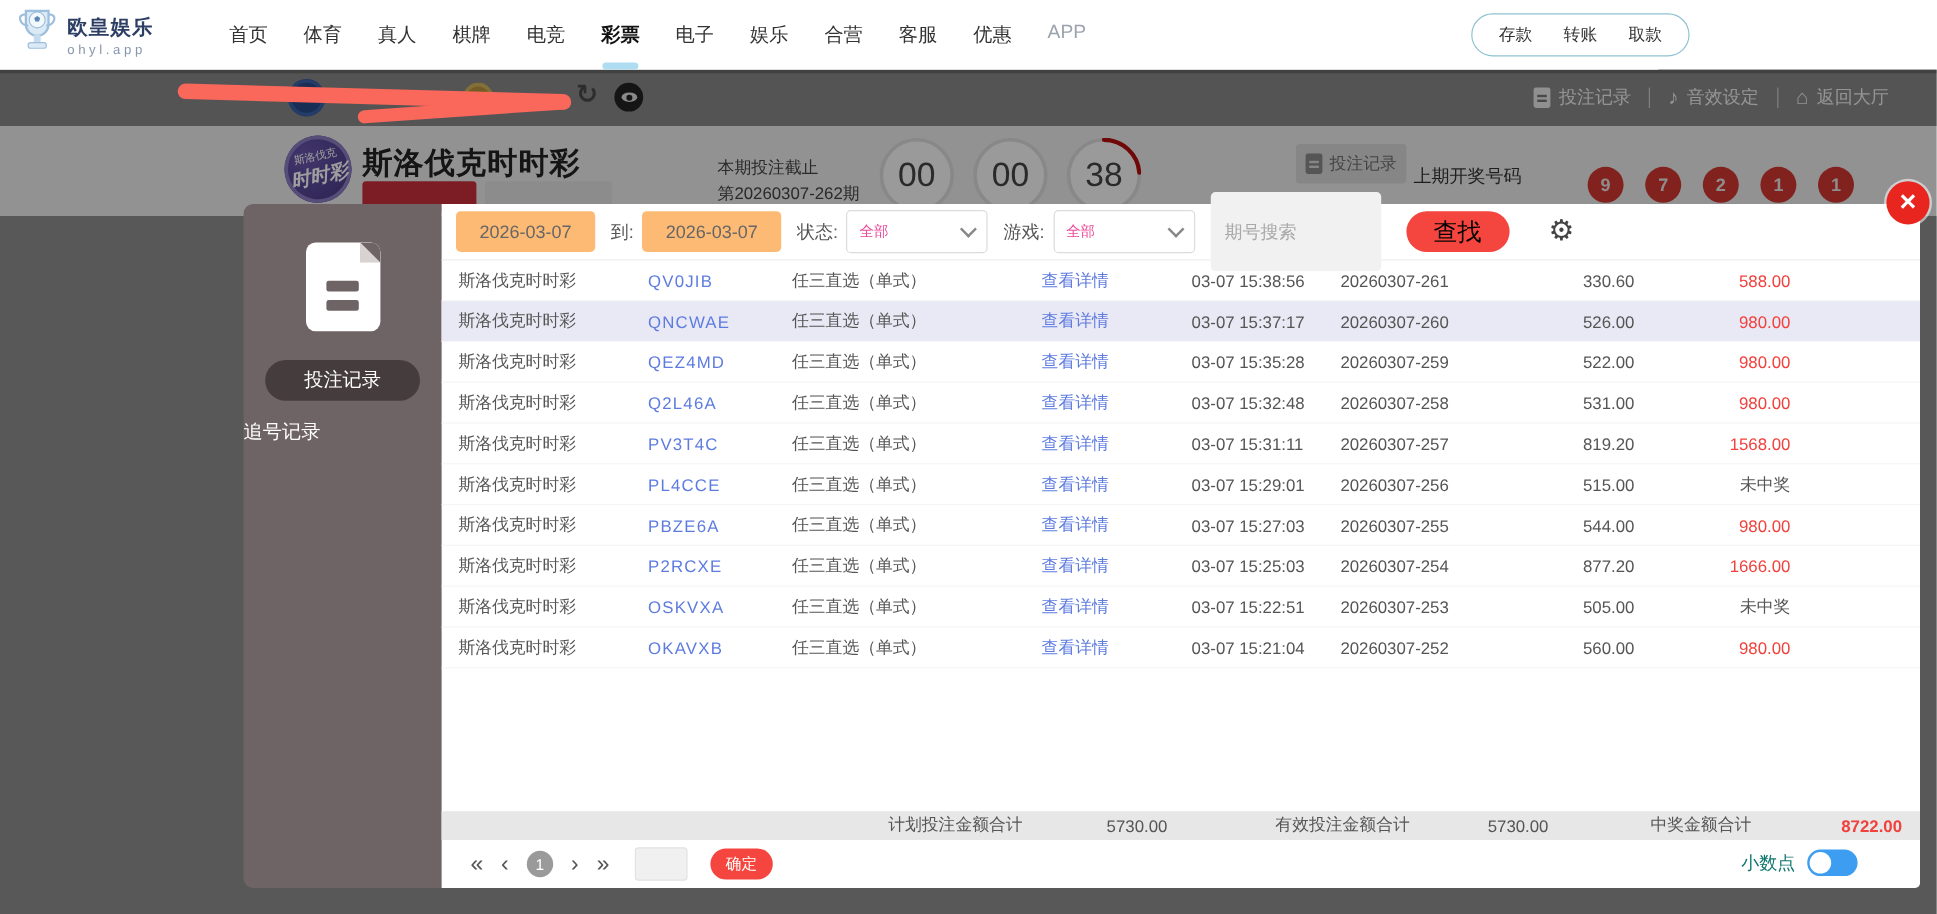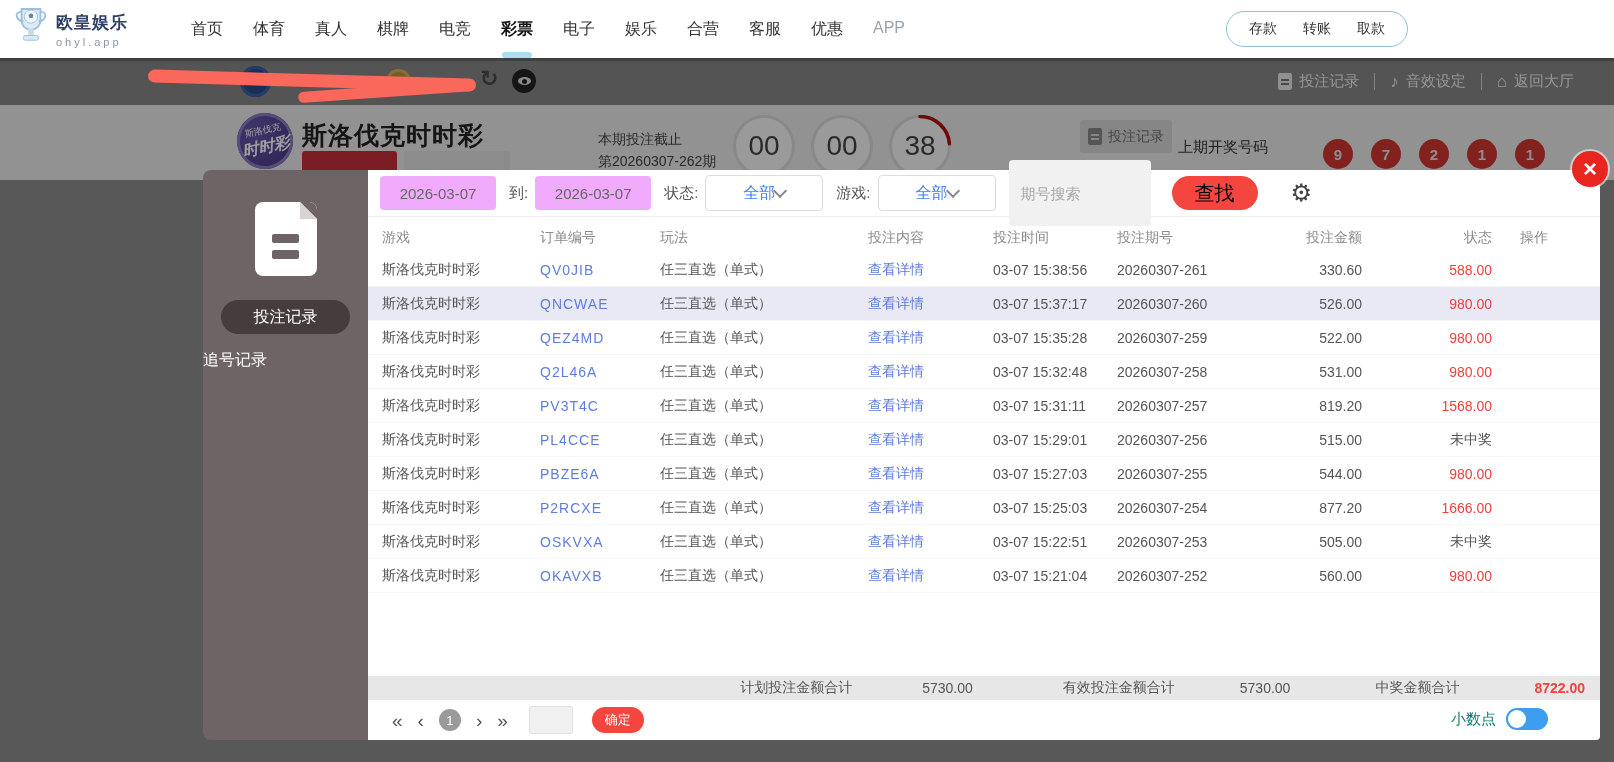--- a/index.html
+++ b/index.html
@@ -60,23 +60,23 @@
   .bigdoc::before{content:"";position:absolute;top:0;right:0;border-top:17px solid #6f6465;border-left:17px solid #d9d2d2;border-radius:0 8px 0 0}
   .slot{position:absolute;left:17px;width:27px;height:9px;background:#6f6465;border-radius:2px}
   .slot.s1{top:32px}.slot.s2{top:48px}
   .msb-pill{position:absolute;top:130px;left:18px;right:18px;height:34px;background:#453c3d;border-radius:17px;color:#fff;font-size:16px;display:flex;align-items:center;justify-content:center;cursor:pointer}
   .msb-plain{position:absolute;top:180px;width:100%;text-align:left;color:#fff;font-size:16px;cursor:pointer}
   
   .modal{position:absolute;left:368px;top:170px;width:1232px;height:570px;background:#fff;z-index:10;border-radius:0 4px 4px 0}
   .fbar{display:flex;align-items:center;height:46px;padding:0 12px;gap:7px;border-bottom:1px solid #eee}
   .qf{height:32px;padding:0 14px;border:1px solid #ccc;border-radius:16px;font-size:15px;color:#555;display:flex;align-items:center;background:#fff;cursor:pointer;white-space:nowrap}
   .qf.active{background:#f4453e;border-color:#f4453e;color:#fff}
-  .dinput{width:116px;height:34px;background:#f0abfc;border-radius:4px;display:flex;align-items:center;justify-content:center;font-size:15px;color:#666;cursor:pointer}
+  .dinput{width:116px;height:34px;background:#fdba74;border-radius:4px;display:flex;align-items:center;justify-content:center;font-size:15px;color:#666;cursor:pointer}
   .lbl{font-size:15px;color:#555;margin-left:6px;white-space:nowrap}
-  .sel{width:96px;height:34px;border:1px solid #dcdcdc;border-radius:4px;display:flex;align-items:center;justify-content:center;padding:0 10px;font-size:16px;color:#3b82f6;background:#fff;cursor:pointer}
+  .sel{width:96px;height:34px;border:1px solid #dcdcdc;border-radius:4px;display:flex;align-items:center;justify-content:space-between;padding:0 10px;font-size:12px;color:#ec4899;background:#fff;cursor:pointer}
   .chev{width:8px;height:8px;border-right:2px solid #888;border-bottom:2px solid #888;transform:rotate(45deg);margin-top:-4px}
   .iss{width:118px;height:34px;background:#f1f1f1;border-radius:4px;border:none;padding:16px 12px;font-size:15px;color:#555;margin-left:6px}
   .iss::placeholder{color:#a8a8a8}
   .findbtn{width:86px;height:34px;border-radius:17px;background:#f4453e;color:#000000;font-size:20px;display:flex;align-items:center;justify-content:center;margin-left:14px;cursor:pointer}
   .gear{margin-left:26px;font-size:24px;color:#444;cursor:pointer;line-height:1}
   .trow{display:grid;grid-template-columns:158px 120px 208px 125px 124px 150px 95px 130px 1fr;align-items:center;padding:0 14px;font-size:14px;box-sizing:border-box}
   .thead{height:30px;color:#8a8a8a;margin-top:6px}
   .tr{height:34px;color:#555;border-bottom:1px solid #f5f5f5}
   .tr.hl{background:#e9e9f5}
   .c-order,.c-content{color:#5e7ce0;cursor:pointer}
@@ -222,31 +222,20 @@
     <span class="lbl">游戏:</span>
     <div class="sel">
       <span>全部</span>
       <span class="chev"></span>
     </div>
     <input class="iss" placeholder="期号搜索" style="">
     <div class="findbtn">查找</div>
     <div class="gear">⚙</div>
   </div>
 
-  <div class="trow thead" id="thead">
-      <div>游戏</div>
-      <div>订单编号</div>
-      <div>玩法</div>
-      <div>投注内容</div>
-      <div>投注时间</div>
-      <div>投注期号</div>
-      <div class="h-r">投注金额</div>
-      <div class="h-r">状态</div>
-      <div class="h-op">操作</div>
-    </div>
   <div id="tbody">
       <div class="trow tr">
         <div class="c-game">斯洛伐克时时彩</div>
         <div class="c-order">QV0JIB</div>
         <div class="c-play">任三直选（单式）</div>
         <div class="c-content">查看详情</div>
         <div class="c-time">03-07 15:38:56</div>
         <div class="c-issue">20260307-261</div>
         <div class="c-amount">330.60</div>
         <div class="c-status win">588.00</div>

